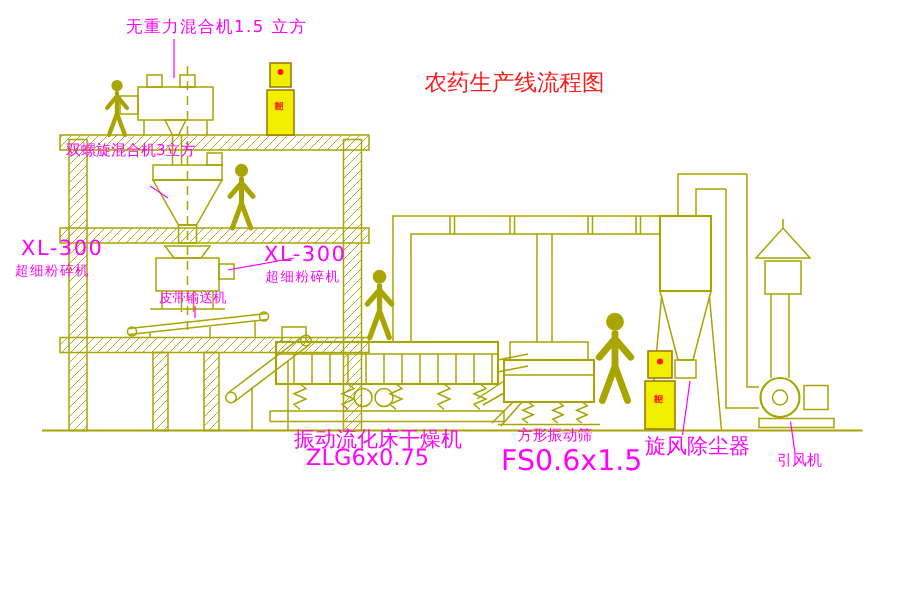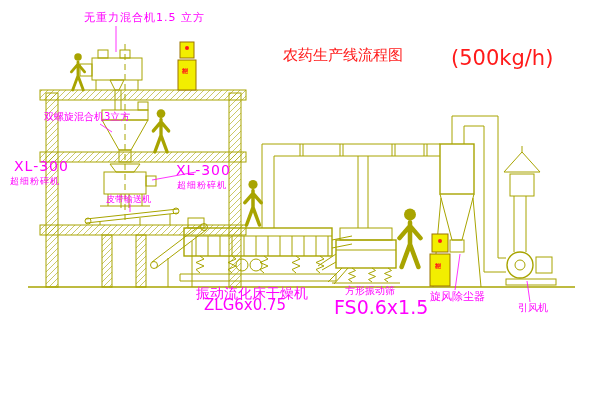--- a/index.html
+++ b/index.html
@@ -164,39 +164,38 @@
     <path class="mag" d="M130,204 L130,212"></path>
     <path class="mag" d="M455,290 L460,254"></path>
     <path class="mag" d="M530,302 L527,281"></path>
   </g>
 </svg>
 
 <div class="lbl" style="left:84px;top:12px;font-size:11px;letter-spacing:1px">无重力混合机1.5 立方</div>
 
 <div class="title" style="left:283px;top:48px">
   <span style="font-size:15px">农药生产线流程图</span>
-      <span style="font-size:21px">(500kg/h)</span>
 </div>
 
-<div class="lbl" style="left:44px;top:112px;font-size:10px">双螺旋混合机3立方</div>
+<div class="lbl" style="left:44px;top:96px;font-size:10px">双螺旋混合机3立方</div>
 
 <div class="lbl" style="left:14px;top:159px;font-size:14px;letter-spacing:1px">XL-300</div>
 <div class="lbl" style="left:10px;top:177px;font-size:9px;letter-spacing:1px">超细粉碎机</div>
 
 <div class="lbl" style="left:176px;top:163px;font-size:14px;letter-spacing:1px">XL-300</div>
 <div class="lbl" style="left:177px;top:181px;font-size:9px;letter-spacing:1px">超细粉碎机</div>
 
 <div class="lbl" style="left:106px;top:195px;font-size:9px">皮带输送机</div>
 
 <div class="lbl" style="left:196px;top:286px;font-size:14px">振动流化床干燥机</div>
 <div class="lbl" style="left:204px;top:298px;font-size:15px">ZLG6x0.75</div>
 
 <div class="lbl" style="left:345px;top:286px;font-size:10px">方形振动筛</div>
 <div class="lbl" style="left:334px;top:298px;font-size:19px">FS0.6x1.5</div>
 
-<div class="lbl" style="left:430px;top:291px;font-size:11px">旋风除尘器</div>
+<div class="lbl" style="left:430px;top:291px;font-size:14px">旋风除尘器</div>
 
 <div class="lbl" style="left:518px;top:303px;font-size:10px">引风机</div>
 
 <div class="vert" style="left:182px;top:63px;font-size:6px">控制柜</div>
 <div class="vert" style="left:435px;top:258px;font-size:6px">控制柜</div>
 
 </div>
 
 </body></html>

